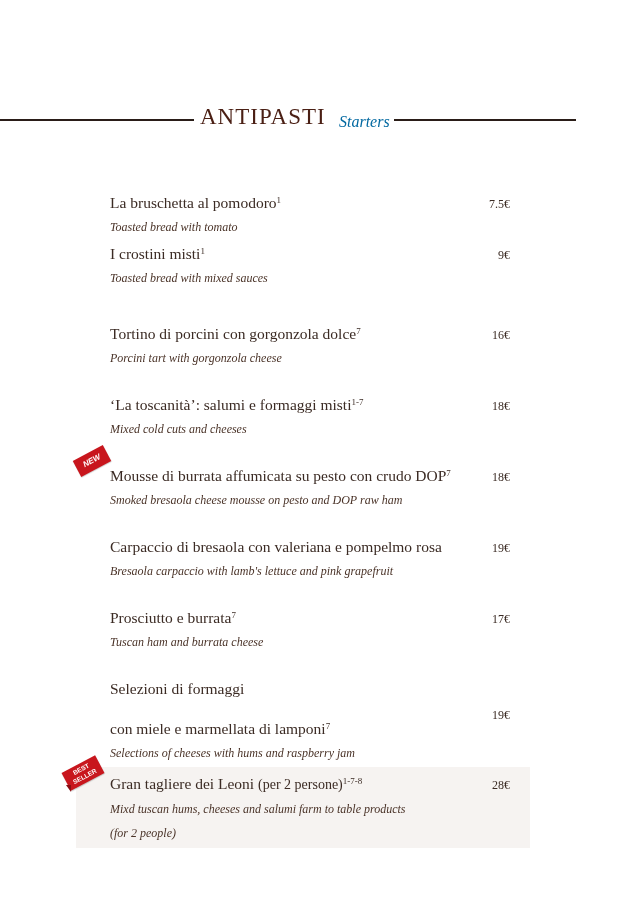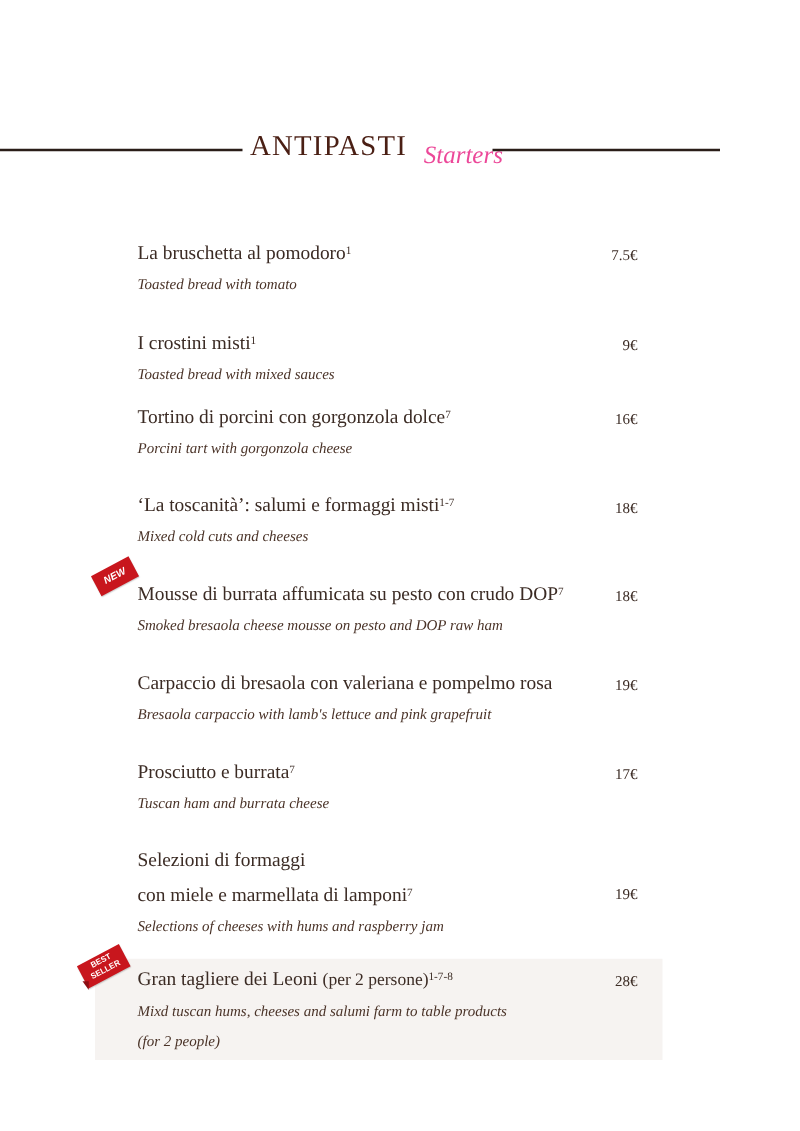--- a/index.html
+++ b/index.html
@@ -15,21 +15,21 @@
     position: absolute; top: 15px; height: 2px; background: #2a1d18;
   }
   .rule.left { left: 0; width: 194px; }
   .rule.right { left: 394px; right: 0; }
   .title {
     position: absolute; left: 200px; top: 0px;
     font-size: 23px; letter-spacing: 1px; color: #4a1f14;
   }
   .subtitle {
     position: absolute; left: 339px; top: 9px;
-    font-size: 20px; font-style: italic; color: #ec4899;
+    font-size: 16px; font-style: italic; color: #0369a1;
   }
   .item {
     position: absolute; left: 110px; width: 400px;
   }
   .name {
     font-size: 15.5px; color: #3b2b24; line-height: 18px; white-space: nowrap;
   }
   .name sup {
     font-size: 9px; vertical-align: top; position: relative; top: -3px;
   }
@@ -69,21 +69,21 @@
   <span class="subtitle">Starters</span>
   <div class="rule right"></div>
 </div>
 
 <div class="item" style="top:194px;">
   <div class="name"><span>La bruschetta al pomodoro</span><sup>1</sup></div>
   <span class="price" style="top:3px;">7.5€</span>
   <div class="desc">Toasted bread with tomato</div>
 </div>
 
-<div class="item" style="top:266px;">
+<div class="item" style="top:245px;">
   <div class="name"><span>I crostini misti</span><sup>1</sup></div>
   <span class="price" style="top:3px;">9€</span>
   <div class="desc">Toasted bread with mixed sauces</div>
 </div>
 
 <div class="item" style="top:325px;">
   <div class="name"><span>Tortino di porcini con gorgonzola dolce</span><sup>7</sup></div>
   <span class="price" style="top:3px;">16€</span>
   <div class="desc">Porcini tart with gorgonzola cheese</div>
 </div>
@@ -108,21 +108,21 @@
 </div>
 
 <div class="item" style="top:609px;">
   <div class="name"><span>Prosciutto e burrata</span><sup>7</sup></div>
   <span class="price" style="top:3px;">17€</span>
   <div class="desc">Tuscan ham and burrata cheese</div>
 </div>
 
 <div class="item" style="top:680px;">
   <div class="name">Selezioni di formaggi</div>
-  <div class="name" style="margin-top:10px;"><span>con miele e marmellata di lamponi</span><sup>7</sup></div>
+  <div class="name" style="margin-top:22px;"><span>con miele e marmellata di lamponi</span><sup>7</sup></div>
   <span class="price" style="top:28px;">19€</span>
   <div class="desc">Selections of cheeses with hums and raspberry jam</div>
 </div>
 
 <div class="highlight-box"></div>
 <div class="ribbon best">
   <span>BEST</span><br><span>SELLER</span>
 </div>
 <div class="ribbon-tail" style="left:66px; top:785px;"></div>
 <div class="item" style="top:775px;">

